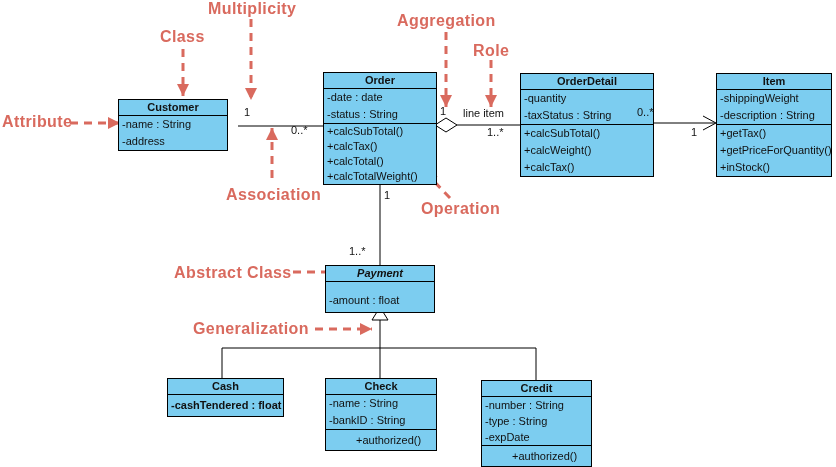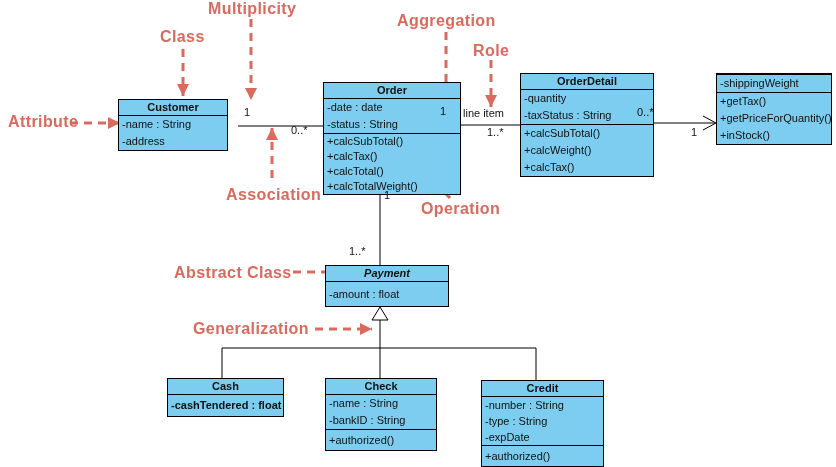--- a/index.html
+++ b/index.html
@@ -17,23 +17,23 @@
     white-space:nowrap;overflow:hidden;
   }
   .utitle.italic{font-style:italic;}
   .usec{border-top:1px solid #000;}
   .urow{
     height:17px;line-height:17px;font-size:11px;padding-left:3px;
     white-space:nowrap;overflow:hidden;
   }
   .r15{height:15px;line-height:15px;}
   .r16{height:16px;line-height:16px;}
-  .r20{height:20px;line-height:20px;}
+  .r20{height:20px;line-height:20px;margin-left:27px;}
   .r21{height:21px;line-height:21px;font-weight:bold;}
-  .r24{height:24px;line-height:24px;}
+  .r24{height:24px;line-height:24px;margin-top:6px;}
   .mult{
     position:absolute;z-index:3;font-size:11px;color:#111;white-space:nowrap;
   }
   .anno{
     position:absolute;z-index:4;font-size:16px;font-weight:bold;color:#D96A5E;
     letter-spacing:0.4px;white-space:nowrap;
   }
 </style>
 </head>
 <body>
@@ -71,21 +71,21 @@
   </svg>
 
   <div class="ubox" style="left:118px;top:99px;width:110px">
     <div class="utitle">Customer</div>
     <div class="usec">
       <div class="urow">-name : String</div>
       <div class="urow">-address</div>
     </div>
   </div>
 
-  <div class="ubox" style="left:323px;top:82px;width:138px">
+  <div class="ubox" style="left:323px;top:72px;width:114px">
     <div class="utitle">Order</div>
     <div class="usec">
       <div class="urow">-date : date</div>
       <div class="urow">-status : String</div>
     </div>
     <div class="usec">
       <div class="urow r15">+calcSubTotal()</div>
       <div class="urow r15">+calcTax()</div>
       <div class="urow r15">+calcTotal()</div>
       <div class="urow r15">+calcTotalWeight()</div>
@@ -99,31 +99,33 @@
       <div class="urow">-taxStatus : String</div>
     </div>
     <div class="usec">
       <div class="urow">+calcSubTotal()</div>
       <div class="urow">+calcWeight()</div>
       <div class="urow">+calcTax()</div>
     </div>
   </div>
 
   <div class="ubox" style="left:716px;top:73px;width:116px">
+    <div class="utitle">Item</div>
     <div class="usec">
       <div class="urow">-shippingWeight</div>
+      <div class="urow">-description : String</div>
     </div>
     <div class="usec">
       <div class="urow">+getTax()</div>
       <div class="urow">+getPriceForQuantity()</div>
       <div class="urow">+inStock()</div>
     </div>
   </div>
 
-  <div class="ubox" style="left:325px;top:265px;width:124px">
+  <div class="ubox" style="left:325px;top:265px;width:110px">
     <div class="utitle italic">Payment</div>
     <div class="usec">
       <div class="urow r24">-amount : float</div>
     </div>
   </div>
 
   <div class="ubox" style="left:167px;top:378px;width:117px">
     <div class="utitle">Cash</div>
     <div class="usec">
       <div class="urow r21">-cashTendered : float</div>
@@ -134,21 +136,21 @@
     <div class="utitle">Check</div>
     <div class="usec">
       <div class="urow">-name : String</div>
       <div class="urow">-bankID : String</div>
     </div>
     <div class="usec">
       <div class="urow r20">+authorized()</div>
     </div>
   </div>
 
-  <div class="ubox" style="left:481px;top:380px;width:123px">
+  <div class="ubox" style="left:481px;top:380px;width:111px">
     <div class="utitle">Credit</div>
     <div class="usec">
       <div class="urow r16">-number : String</div>
       <div class="urow r16">-type : String</div>
       <div class="urow r16">-expDate</div>
     </div>
     <div class="usec">
       <div class="urow r20">+authorized()</div>
     </div>
   </div>
@@ -160,19 +162,19 @@
   <div class="mult" style="left:487px;top:126px">1..*</div>
   <div class="mult" style="left:637px;top:106px">0..*</div>
   <div class="mult" style="left:691px;top:126px">1</div>
   <div class="mult" style="left:384px;top:189px">1</div>
   <div class="mult" style="left:349px;top:245px">1..*</div>
 
   <div class="anno" style="left:208px;top:0px">Multiplicity</div>
   <div class="anno" style="left:160px;top:28px">Class</div>
   <div class="anno" style="left:397px;top:12px">Aggregation</div>
   <div class="anno" style="left:473px;top:42px">Role</div>
-  <div class="anno" style="left:8px;top:113px">Attribute</div>
+  <div class="anno" style="left:2px;top:113px">Attribute</div>
   <div class="anno" style="left:226px;top:186px">Association</div>
   <div class="anno" style="left:421px;top:200px">Operation</div>
   <div class="anno" style="left:174px;top:264px">Abstract Class</div>
   <div class="anno" style="left:193px;top:320px">Generalization</div>
 
 </div>
 
 </body></html>

